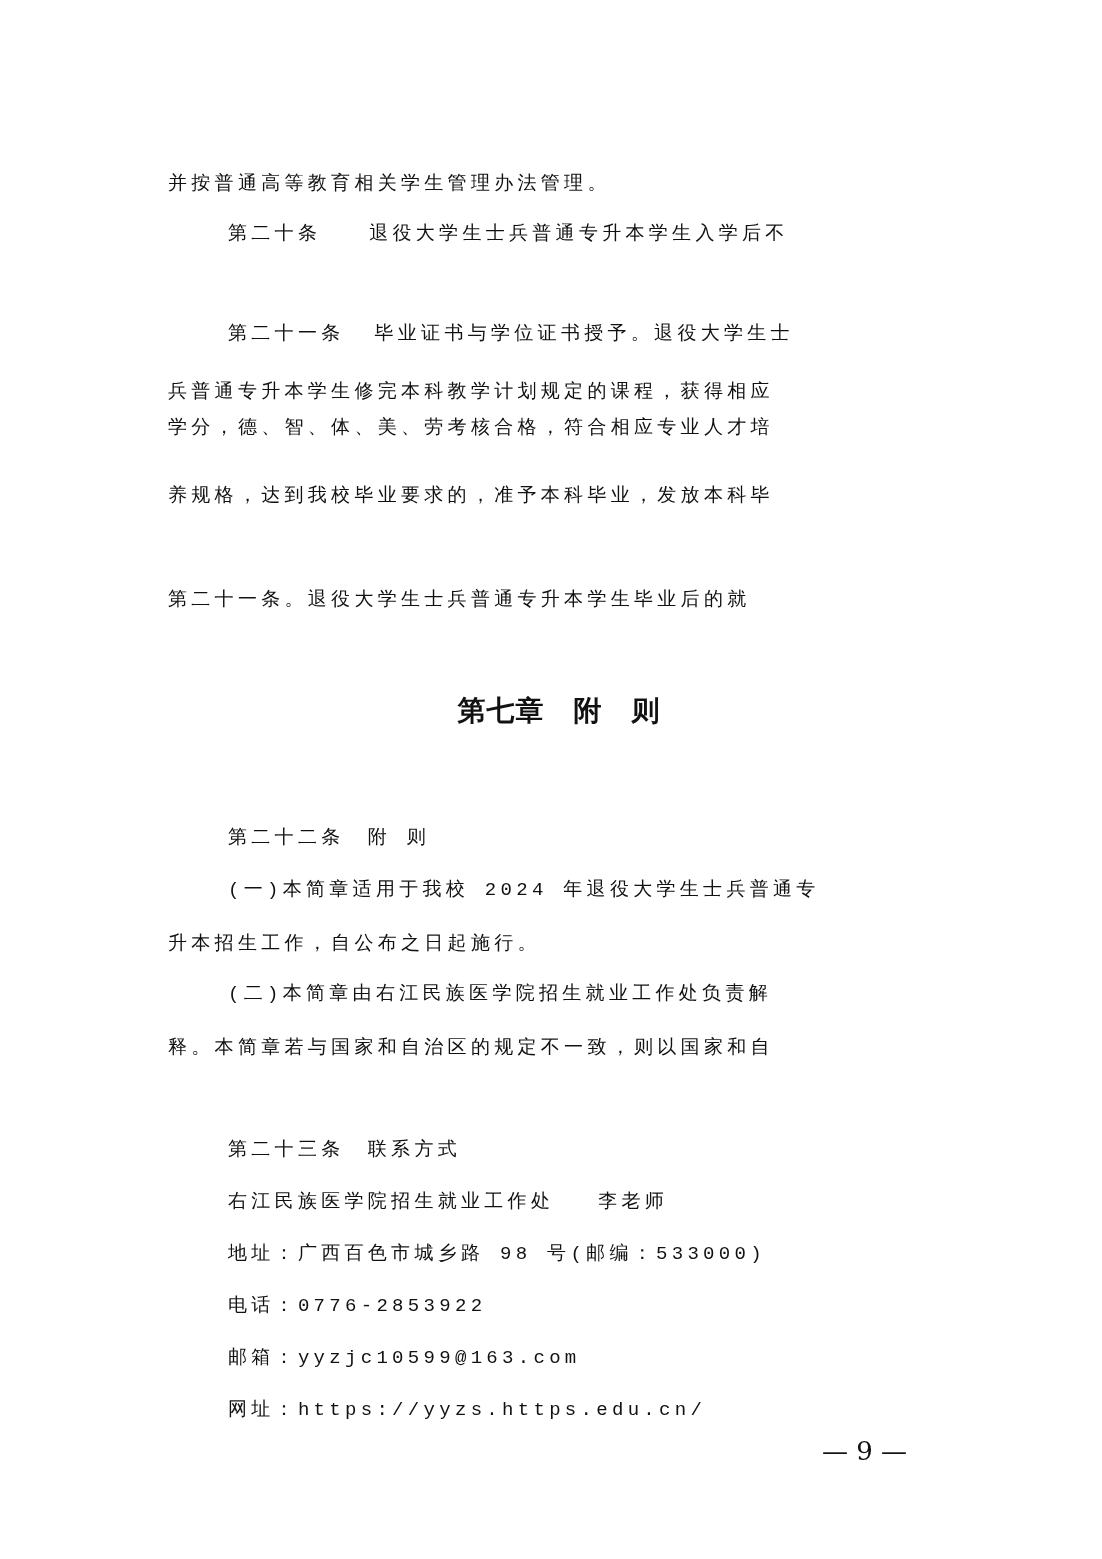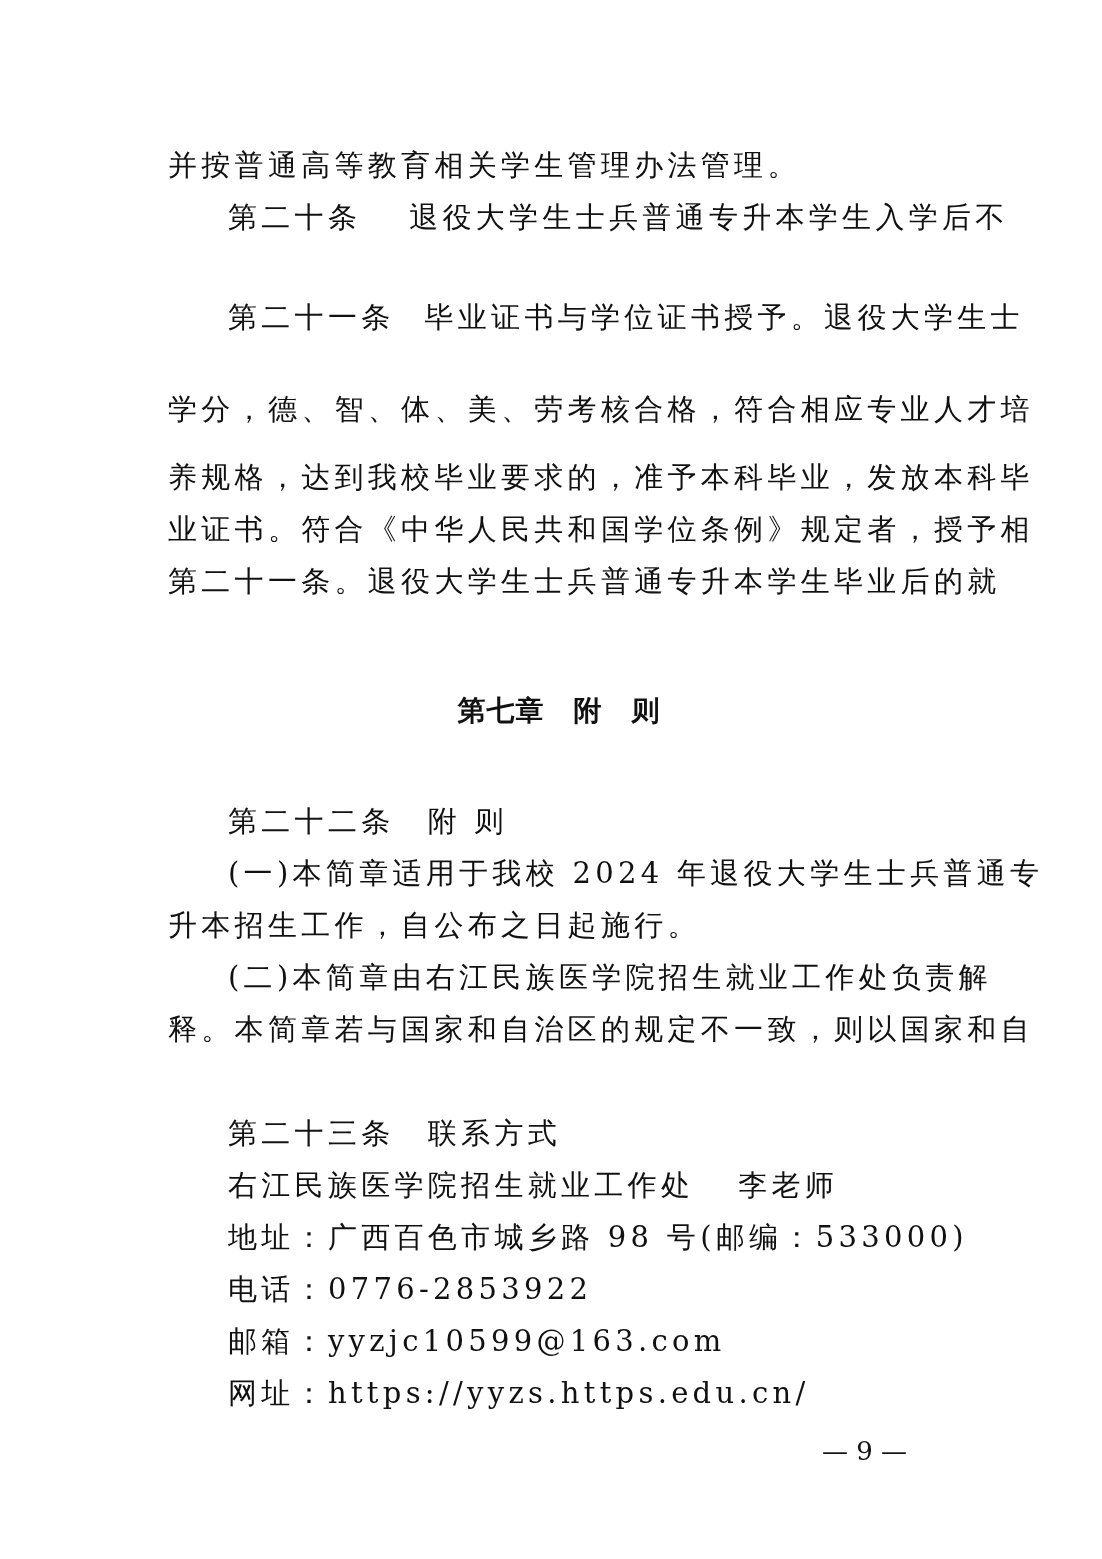--- a/index.html
+++ b/index.html
@@ -4,24 +4,24 @@
 <style>
   html, body { margin: 0; padding: 0; background: #ffffff; }
   body {
     width: 1102px; height: 1559px; position: relative; overflow: hidden;
     font-family: "DejaVu Serif", "Liberation Serif", serif;
     color: #111111;
   }
   .page { position: absolute; left: 0; top: 0; width: 1102px; height: 1559px; background: #fff; }
   .line {
     position: absolute; left: 168px; width: 770px;
-    font-size: 29px; line-height: 34px; height: 34px;
-    letter-spacing: 4.3px; white-space: nowrap;
+    font-size: 19px; line-height: 34px; height: 34px;
+    letter-spacing: 4.3px; white-space: nowrap; margin-top: 17px;
   }
-  .indent { left: 228px; }
+  .indent { left: 228px; font-family: Liberation Mono, monospace; }
   .chapter {
     position: absolute; left: 8px; width: 1102px; text-align: center;
     font-family: "DejaVu Sans", "Liberation Sans", sans-serif;
     font-weight: bold; font-size: 28px; line-height: 34px;
     letter-spacing: 1px; white-space: pre;
   }
   .pagenum {
     position: absolute; left: 822px; top: 1436px;
     font-size: 26px; line-height: 30px; white-space: pre;
   }
@@ -30,23 +30,23 @@
 </head>
 <body>
 
 <div class="page">
 
   <div class="line" style="top:148px">并按普通高等教育相关学生管理办法管理。</div>
 
   <div class="line indent" style="top:200px"><span>第二十条</span><span class="gap" style="width:48px"></span><span>退役大学生士兵普通专升本学生入学后不</span></div>
 
   <div class="line indent" style="top:300px"><span>第二十一条</span><span class="gap" style="width:30px"></span><span>毕业证书与学位证书授予。退役大学生士</span></div>
+  <div class="line" style="top:356px">兵普通专升本学生修完本科教学计划规定的课程，获得相应</div>
   <div class="line" style="top:392px">学分，德、智、体、美、劳考核合格，符合相应专业人才培</div>
   <div class="line" style="top:460px">养规格，达到我校毕业要求的，准予本科毕业，发放本科毕</div>
-  <div class="line" style="top:512px">业证书。符合《中华人民共和国学位条例》规定者，授予相</div>
   <div class="line" style="top:564px">第二十一条。退役大学生士兵普通专升本学生毕业后的就</div>
 
   <div class="chapter" style="top:694px">第七章　附　则</div>
 
   <div class="line indent" style="top:804px">第二十二条　附 则</div>
   <div class="line indent" style="top:856px">(一)本简章适用于我校 2024 年退役大学生士兵普通专</div>
   <div class="line" style="top:908px">升本招生工作，自公布之日起施行。</div>
   <div class="line indent" style="top:960px">(二)本简章由右江民族医学院招生就业工作处负责解</div>
   <div class="line" style="top:1012px">释。本简章若与国家和自治区的规定不一致，则以国家和自</div>
 

